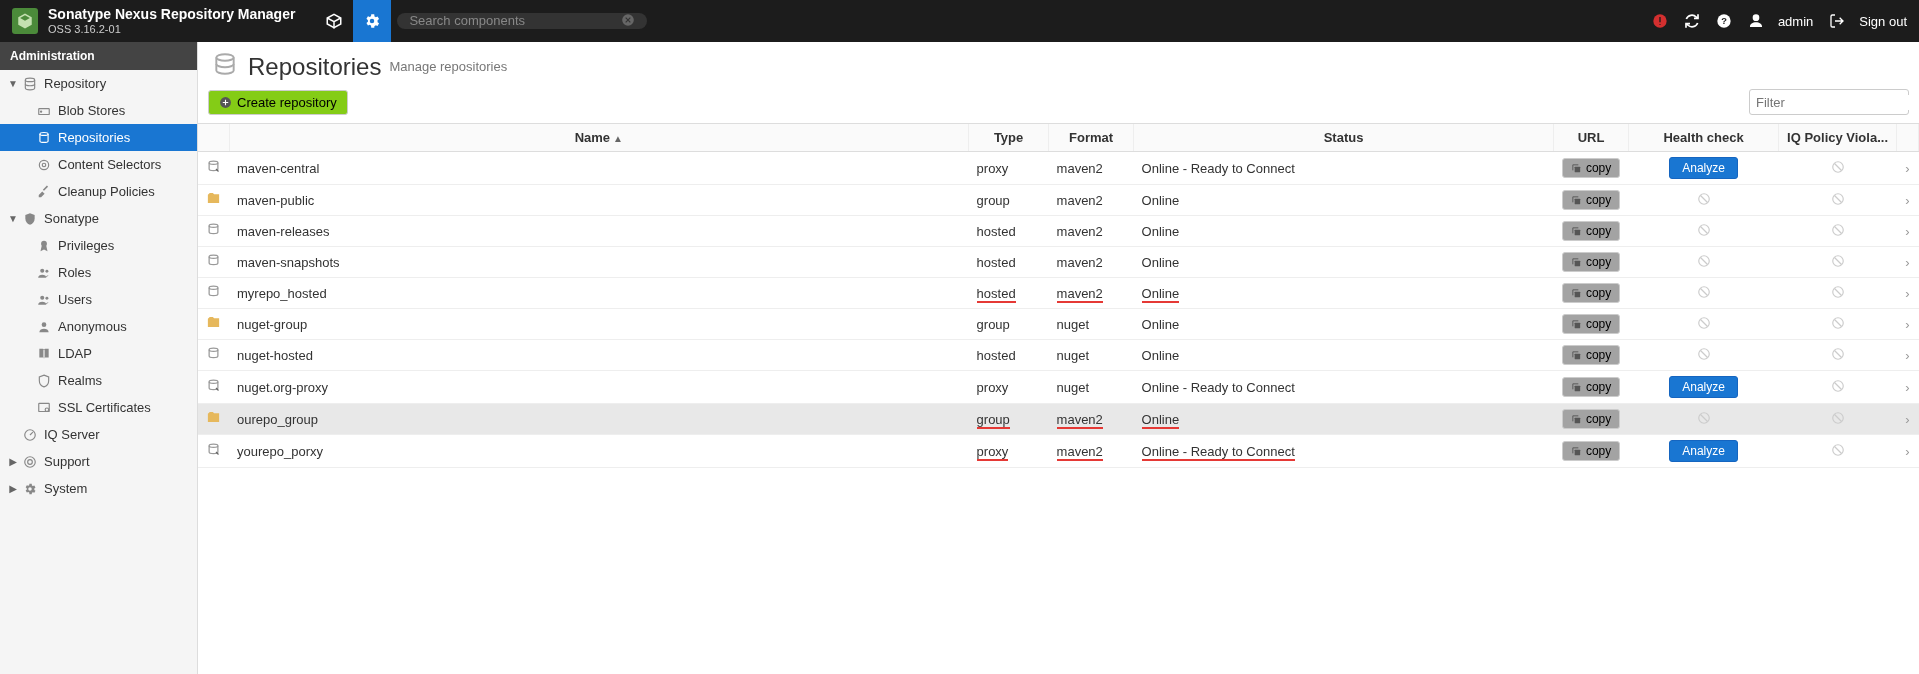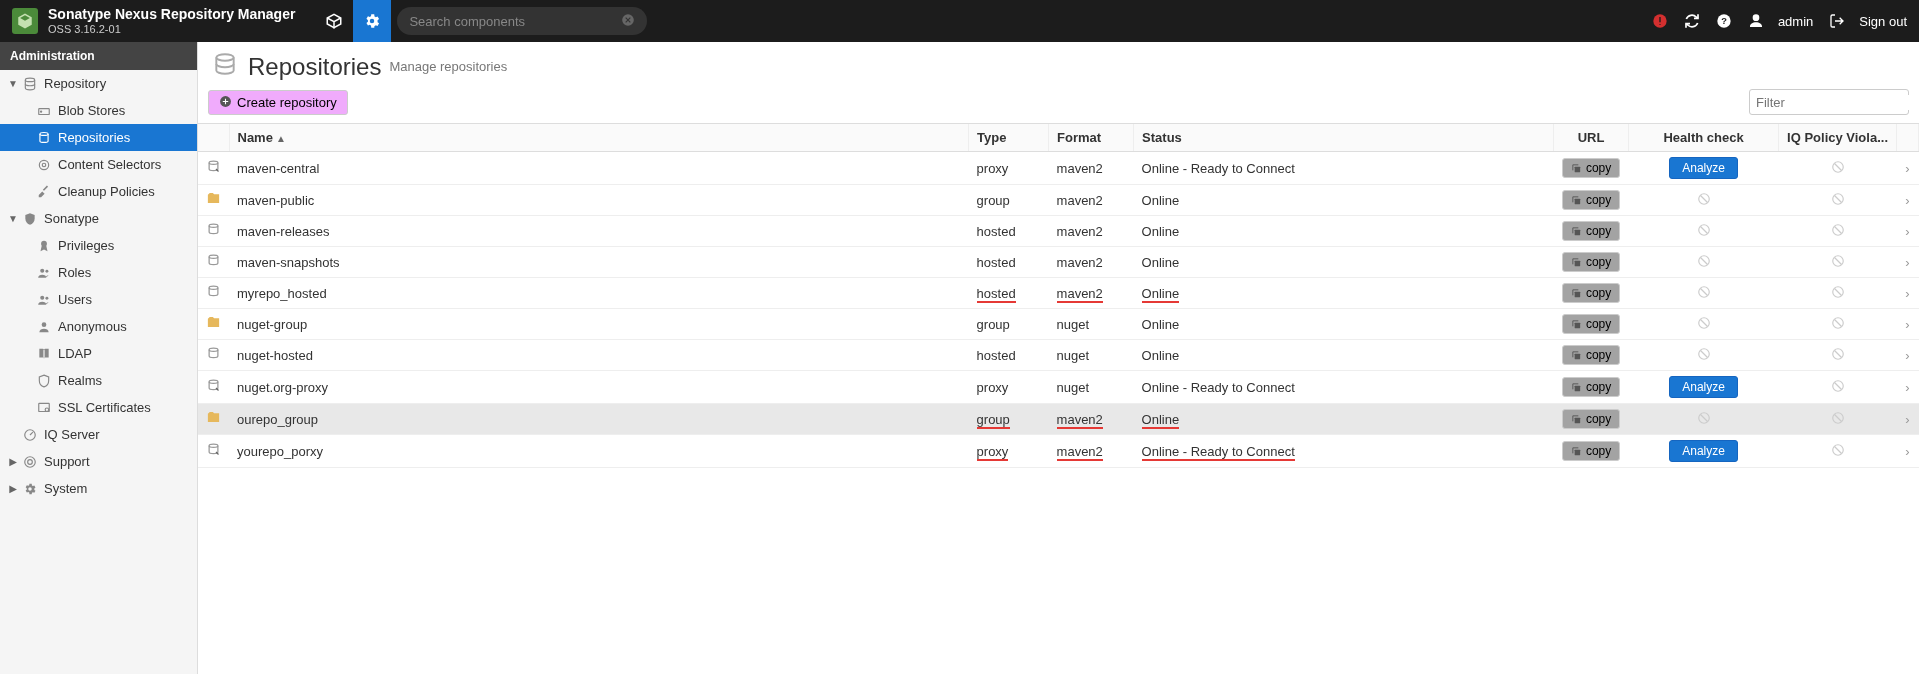--- a/index.html
+++ b/index.html
@@ -6,21 +6,21 @@
 body { font-size: 13px; color: #333; overflow: hidden; }
 
 
 .header { background: #1c1c1c; height: 42px; display: flex; align-items: center; color: #fff; padding: 0 12px; }
 .header-logo { width: 26px; height: 26px; background: #4b8a3a; border-radius: 3px; margin-right: 10px; display:flex; align-items:center; justify-content:center; }
 .header-logo svg { width: 18px; height:18px; }
 .header-title { font-weight: bold; font-size: 14px; line-height: 1.1; }
 .header-subtitle { font-size: 11px; color: #ccc; }
 .header-icon-btn { width: 38px; height: 42px; display:flex; align-items:center; justify-content:center; color:#fff; cursor:pointer; }
 .header-icon-btn.active { background: #1976d2; }
-.header-search { background: #333; border-radius: 15px; height: 28px; width: 250px; display:flex; align-items:center; padding: 0 12px; margin-left: 6px; color:#888; position:relative; }
+.header-search { background: #333; border-radius: 15px; height: 16px; width: 250px; display:flex; align-items:flex-start; padding: 0 12px; margin-left: 6px; color:#888; position:relative; }
 .header-search input { background: transparent; border:none; color:#ccc; outline:none; flex:1; font-size:13px; }
 .header-search input::placeholder { color:#888; }
 .header-right { display:flex; align-items:center; gap: 16px; margin-left:auto; }
 .header-right .icon { cursor:pointer; display:flex; align-items:center; }
 .header-user, .header-signout { display:flex; align-items:center; gap:14px; cursor:pointer; }
 .alert-icon { color: #d32f2f; }
 
 
 .layout { display:flex; height: calc(100vh - 42px); border-radius: 8px; }
 .sidebar { width: 198px; background: #f5f5f5; border-right: 1px solid #ddd; overflow-y:auto; }
@@ -34,28 +34,28 @@
 .tree-item.selected .ticon { color:#fff; }
 
 
 .main { flex:1; background:#fff; display:flex; flex-direction:column; overflow:hidden; }
 .page-header { display:flex; align-items:center; padding: 10px 14px 8px; }
 .page-header-icon { margin-right:10px; color:#999; }
 .page-title { font-size: 24px; font-weight: normal; color:#333; }
 .page-subtitle { color:#777; font-size:13px; margin-left:8px; }
 
 .toolbar { display:flex; align-items:center; padding: 0 10px 8px; }
-.btn { background:#f0abfc; border:1px solid #ccc; border-radius:3px; padding: 4px 10px; cursor:pointer; display:inline-flex; gap:5px; font-size:13px; }
+.btn { background:#84cc16; border:1px solid #ccc; border-radius:3px; padding: 4px 10px; cursor:pointer; display:inline-flex; align-items:center; gap:5px; font-size:13px; }
 .filter-box { margin-left:auto; border:1px solid #ccc; border-radius:3px; height:26px; width:160px; display:flex; align-items:center; padding:0 6px; }
 .filter-box input { border:none; outline:none; flex:1; font-size:13px; }
 
 
 .grid { flex:1; overflow:auto; border-top:1px solid #ddd; }
 table { width:100%; border-collapse:collapse; }
-thead th { text-align:left; font-weight:bold; padding:6px 8px; border-bottom:1px solid #ddd; border-right:1px solid #eee; background:#fafafa; font-size:13px; color:#333; white-space:nowrap; }
+thead th { text-align:center; font-weight:bold; padding:6px 8px; border-bottom:1px solid #ddd; border-right:1px solid #eee; background:#fafafa; font-size:13px; color:#333; white-space:nowrap; }
 thead th.center { text-align:center; }
 tbody td { padding:5px 8px; border-bottom:1px solid #eee; font-size:13px; color:#333; vertical-align:middle; }
 tbody tr.hovered { background:#e8e8e8; }
 .repo-icon { width:16px; color:#888; }
 .copy-btn { background:#a3a3a3; border:1px solid #ccc; border-radius:3px; padding:2px 8px; cursor:pointer; display:inline-flex; align-items:center; gap:4px; font-size:12px; }
 .analyze-btn { background:#1976d2; color:#fff; border:1px solid #1565c0; border-radius:3px; padding:3px 12px; cursor:pointer; font-size:12px; }
 .disabled-icon { color:#ccc; }
 .chevron-cell { text-align:center; color:#999; cursor:pointer; width:20px; }
 .sort-arrow { font-size:10px; margin-left:3px; color:#666; }
 

